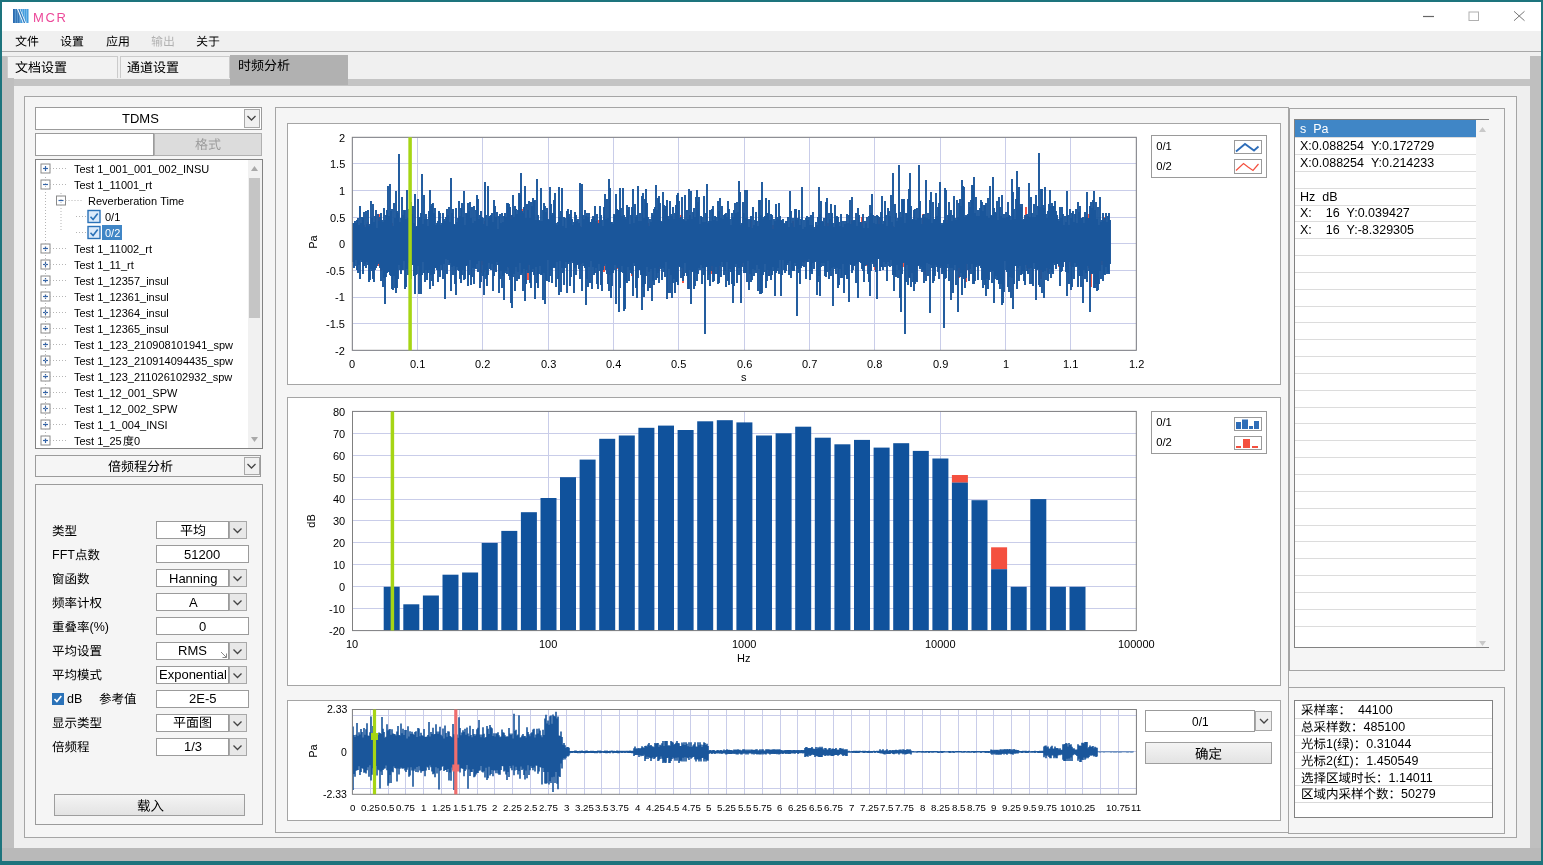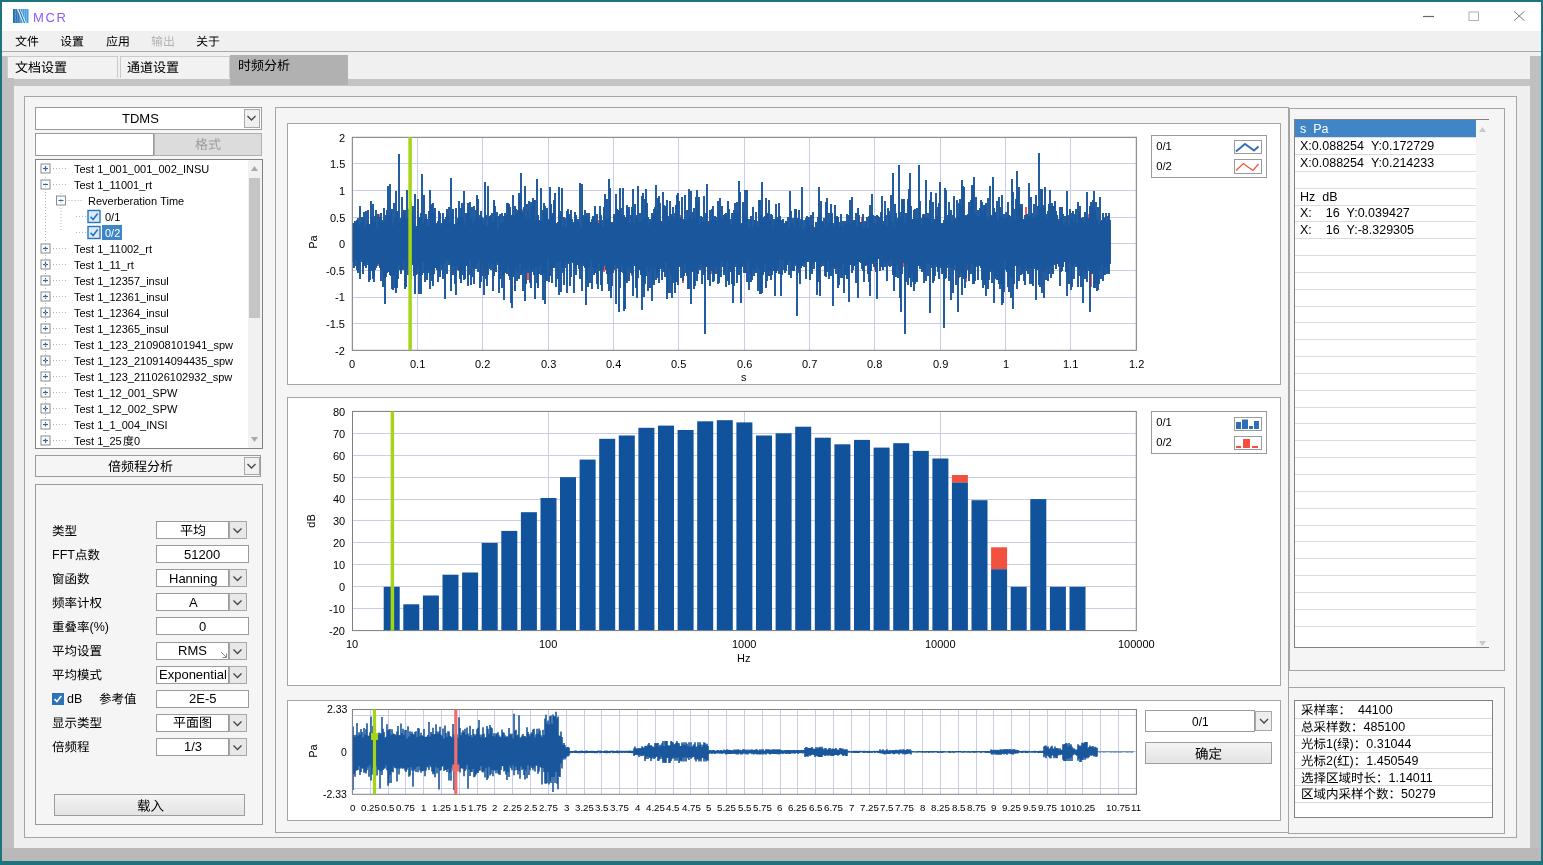--- a/index.html
+++ b/index.html
@@ -18,21 +18,21 @@
     <rect x="1.8" y="0" width="0.9" height="14" fill="#6aa6d8"></rect>
     <rect x="3.8" y="0" width="0.9" height="14" fill="#6aa6d8"></rect>
     <rect x="5.8" y="0" width="0.9" height="14" fill="#6aa6d8"></rect>
     <rect x="7.5" y="0" width="8" height="14" fill="#3f9ade"></rect>
     <rect x="9.2" y="0" width="0.9" height="14" fill="#85c2ea"></rect>
     <rect x="11.2" y="0" width="0.9" height="14" fill="#85c2ea"></rect>
     <rect x="13.2" y="0" width="0.9" height="14" fill="#85c2ea"></rect>
     <path d="M4 0 L7.2 0 L13.2 14 L10 14 Z" fill="#fff"></path>
     <path d="M5.2 0 L6.6 0 L12.2 14 L10.8 14 Z" fill="#2e7bc0"></path>
   </svg>
-<div style="position:absolute;left:33px;top:10px;font-family:'Liberation Sans',sans-serif;font-size:13px;color:#8b5cf6;letter-spacing:1.6px">MCR</div>
+<div style="position:absolute;left:33px;top:10px;font-family:'Liberation Sans',sans-serif;font-size:13px;color:#ec4899;letter-spacing:1.6px">MCR</div>
 <svg style="position:absolute;left:1415px;top:5px" width="120" height="22" viewBox="0 0 120 22">
     <line x1="8" y1="11.5" x2="19" y2="11.5" stroke="#666" stroke-width="1.2"></line>
     <rect x="54" y="7" width="9.5" height="8.5" fill="none" stroke="#b0b0b0" stroke-width="1"></rect>
     <line x1="99" y1="6.3" x2="109.5" y2="15.7" stroke="#777" stroke-width="1"></line>
     <line x1="109.5" y1="6.3" x2="99" y2="15.7" stroke="#777" stroke-width="1"></line>
   </svg>
 <svg style="position:absolute;left:14.7px;top:31.8px;overflow:visible" width="26" height="19" viewBox="0 -13.80 26 19.20">
     <g fill="#000" transform="translate(0,0)">
       <g transform="scale(0.012000,-0.012000)">
         <use href="#g0" x="0"></use>

